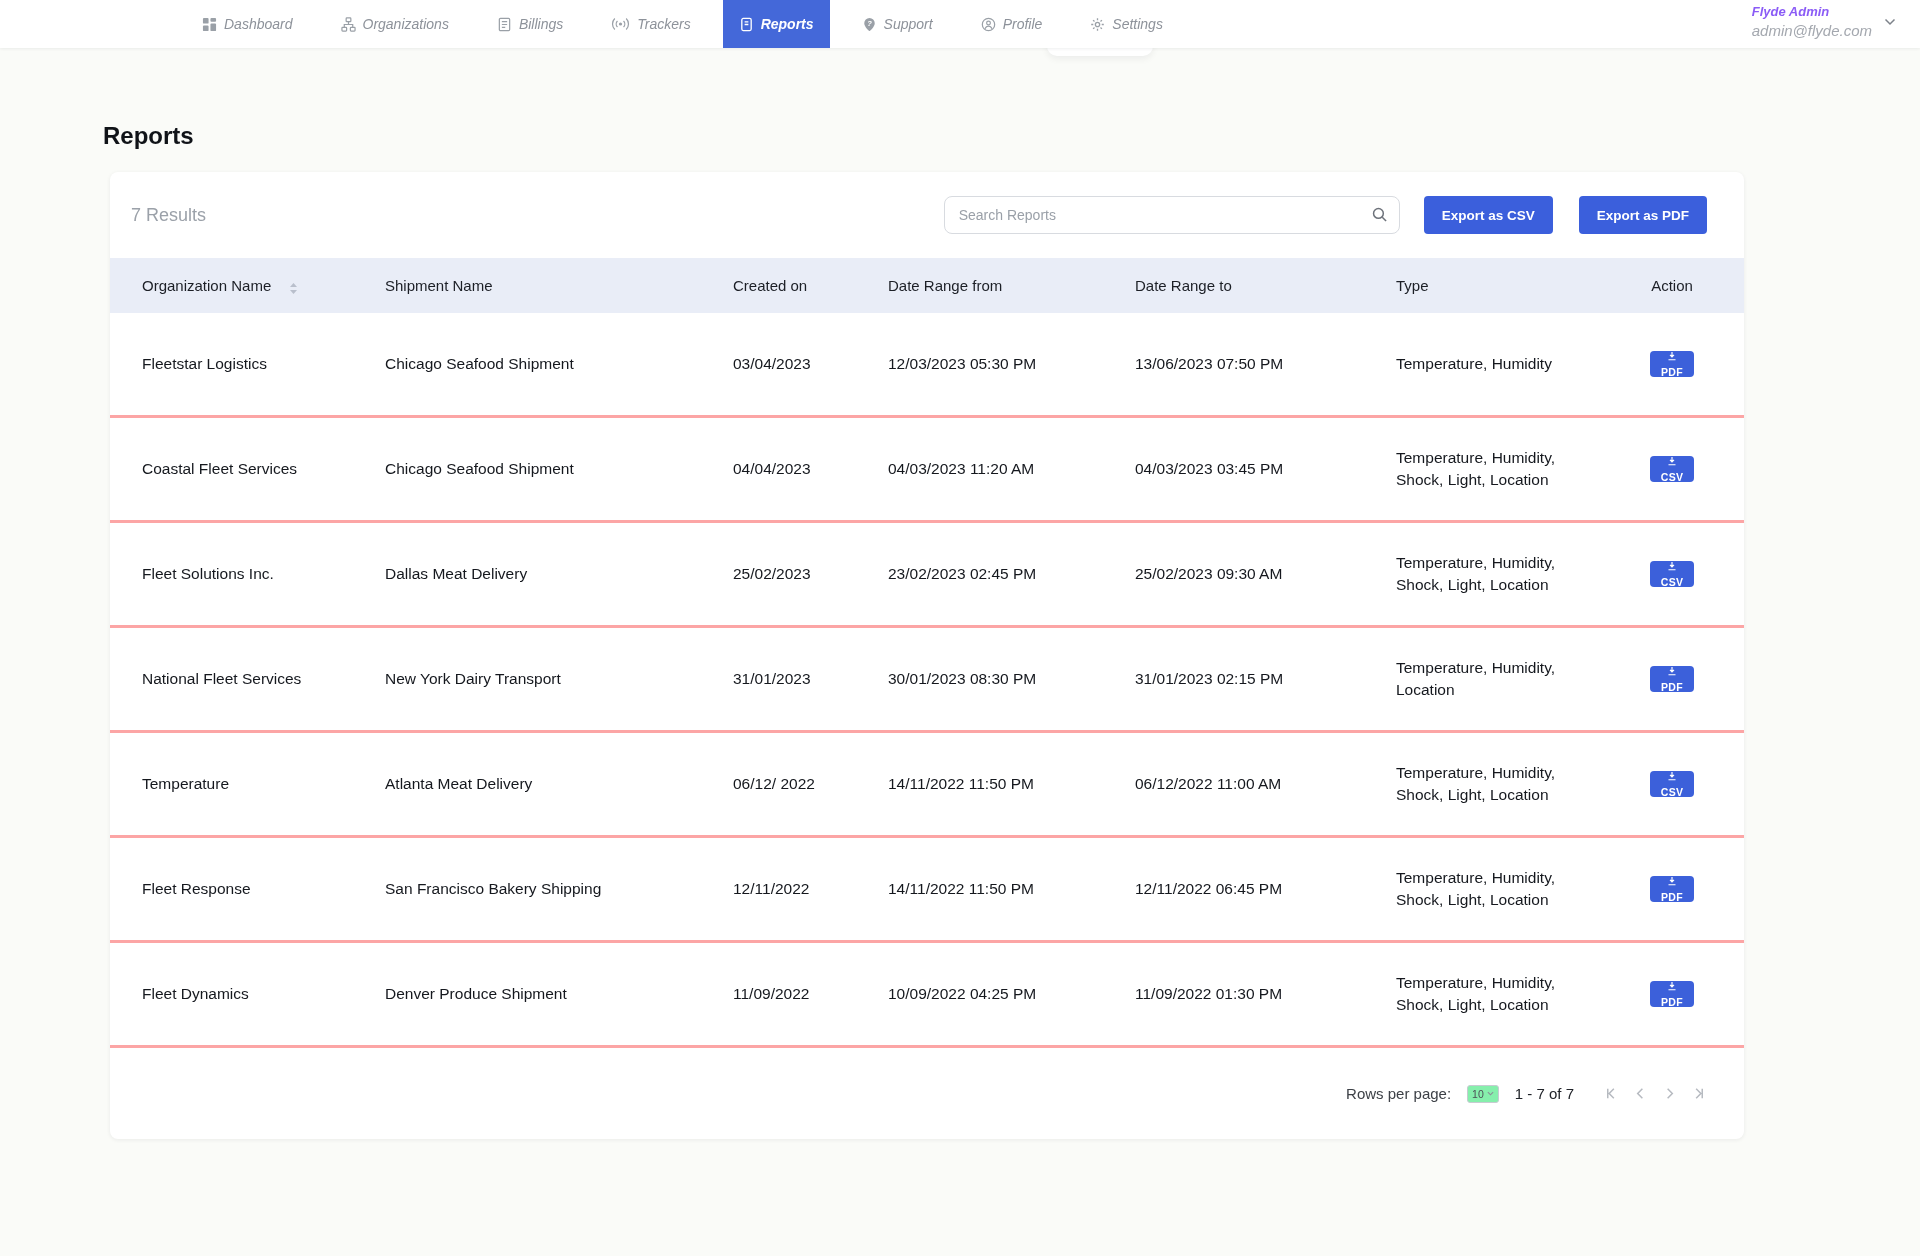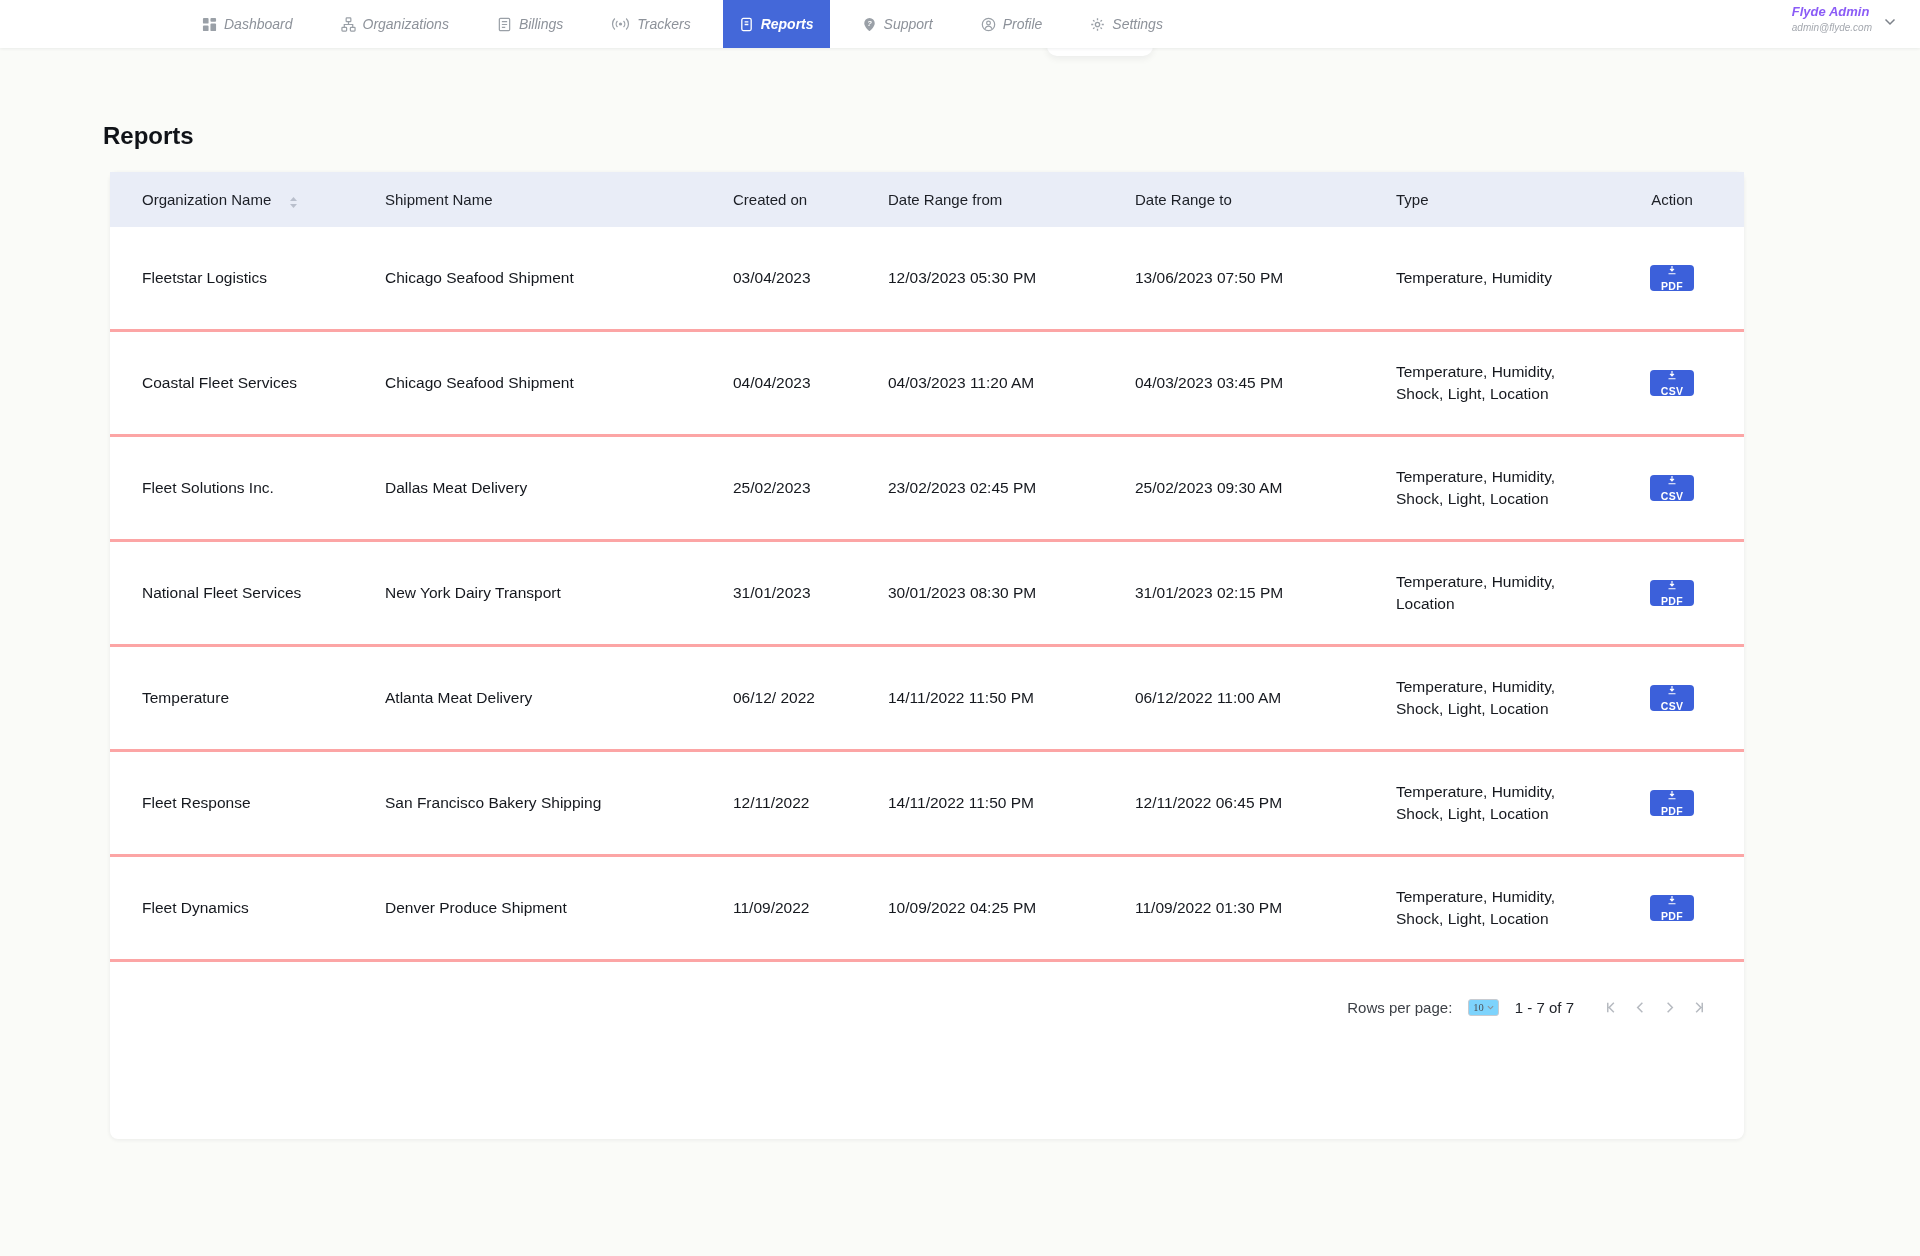--- a/index.html
+++ b/index.html
@@ -39,21 +39,21 @@
     box-shadow:0 3px 7px rgba(20,25,40,0.06);
     z-index:4;
   }
   .nav-user {
     position:absolute; right:24px; top:4px;
     display:flex; align-items:flex-start; gap:12px;
     z-index:6;
   }
   .nav-user-texts { text-align:left; }
   .nav-user-name { font-size:13px; font-weight:700; color:#8b5cf6; line-height:1.3; }
-  .nav-user-email { font-size:10px; color:#a4a8af; line-height:1.3; }
+  .nav-user-email { font-size:15px; color:#a4a8af; line-height:1.3; }
   .nav-user .chev { margin-top:8px; color:#7d828a; }
 
   
   .page-title {
     position:absolute; left:103px; top:122px;
     font-size:24px; font-weight:700; color:#101318;
   }
   .card {
     position:absolute; left:110px; top:172px; width:1634px; height:967px;
     background:#ffffff; border-radius:8px;
@@ -121,23 +121,23 @@
   }
 
   
   .pagination {
     height:91px; display:flex; align-items:center; justify-content:flex-end;
     padding-right:36px; 
   }
   .rpp-label { font-size:15px; color:#3d4147; margin-right:16px; }
   .rpp-select {
     display:inline-flex; align-items:center; gap:3px;
-    border:1px solid #c7cbd1; border-radius:3px; background:#7dd3fc;
+    border:1px solid #c7cbd1; border-radius:3px; background:#86efac;
     padding:2px 4px; font-size:10.5px; color:#4c5056;
-    margin-right:16px; cursor:pointer;font-family:Liberation Serif, serif;
+    margin-right:16px; cursor:pointer;
   }
   .rpp-select .chev { color:#8b9097; display:flex; }
   .range-label { font-size:15px; color:#202329; margin-right:28px; }
   .pg-btns { display:flex; align-items:center; gap:10px; }
   .pg-btn {
     background:none; border:none; color:#b6bac0; cursor:pointer;
     display:flex; align-items:center; padding:2px;
   }
 </style>
 </head>
@@ -244,20 +244,36 @@
           <path d="M1.5 1.5L6 6l4.5-4.5"></path>
         </svg>
     </span>
   </div>
 </div>
 
 <h1 class="page-title">Reports</h1>
 
 <div class="card">
 
+  <div class="toolbar">
+    <div class="results-count">7 Results</div>
+    <div class="toolbar-right">
+      <div class="search-wrap">
+        <input class="search-input" type="text" placeholder="Search Reports" style="">
+        <span class="search-icon">
+          <svg width="17" height="17" viewBox="0 0 16 16" fill="none" stroke="currentColor" stroke-width="1.4">
+              <circle cx="7" cy="7" r="4.6"></circle>
+              <path d="M10.6 10.6L14.2 14.2"></path>
+            </svg>
+        </span>
+      </div>
+      <button class="btn-export">Export as CSV</button>
+      <button class="btn-export">Export as PDF</button>
+    </div>
+  </div>
 
   <div class="table">
     <div class="trow thead">
       <div class="th">
         <span>Organization Name</span>
         <span class="sort-icon">
           <svg width="9" height="11" viewBox="0 0 9 11" fill="currentColor">
               <path d="M4.5 0L8 4H1z"></path>
               <path d="M4.5 11L1 7h7z"></path>
             </svg>

